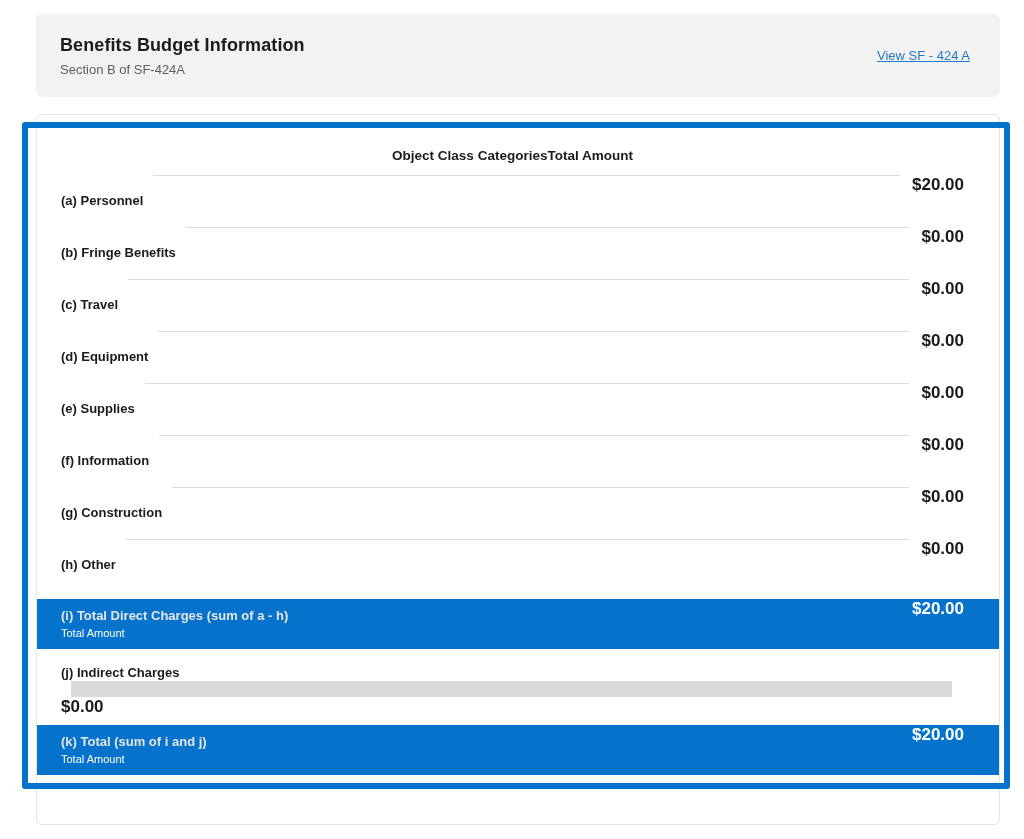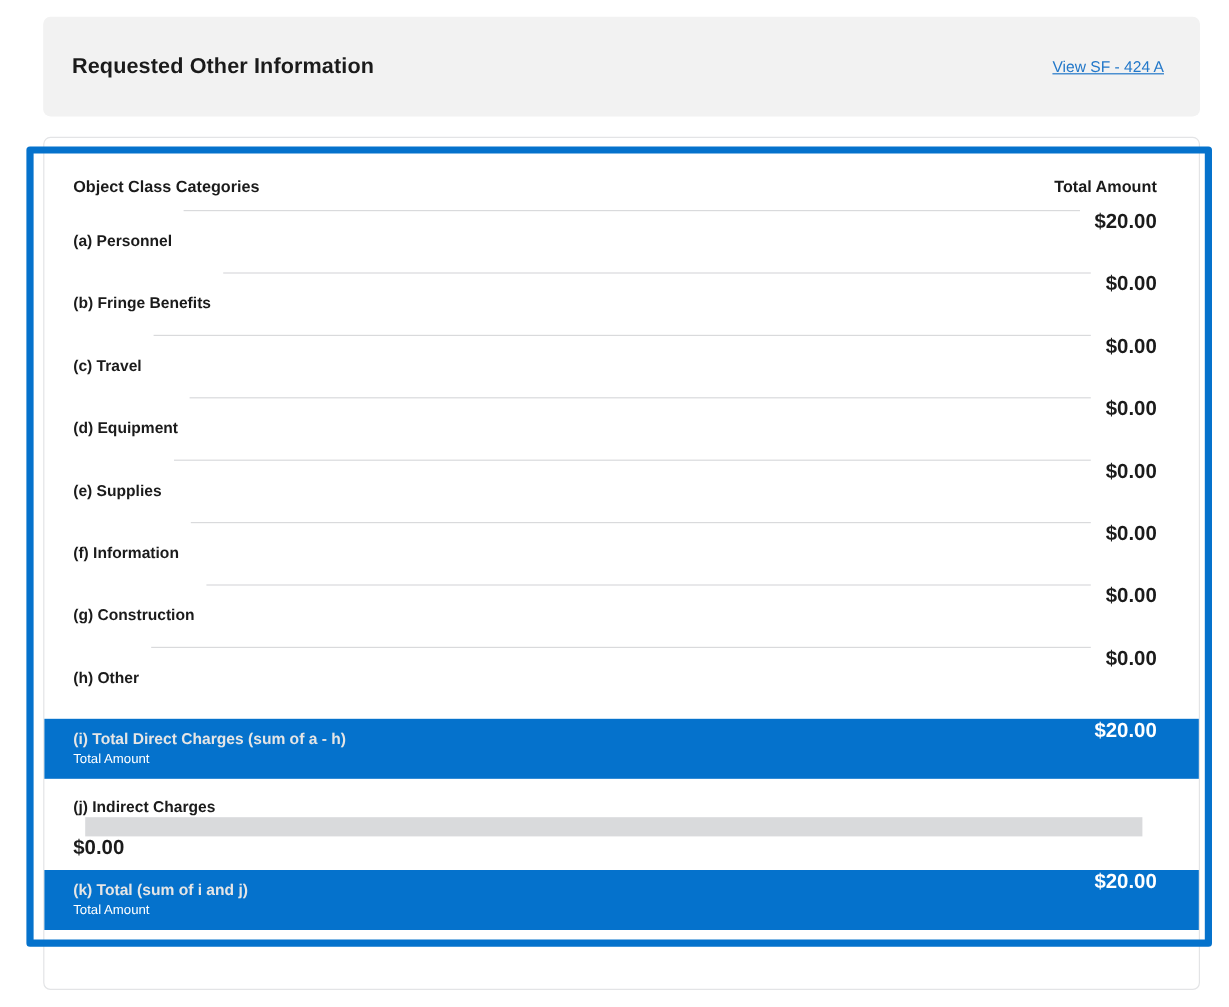--- a/index.html
+++ b/index.html
@@ -27,21 +27,21 @@
   .header-subtitle{font-size:13px;color:var(--subtitle);margin-top:6px;}
   .view-link{font-size:13px;font-weight:400;color:var(--link);text-decoration:underline;cursor:pointer;white-space:nowrap;}
 
   
   .content-card{
     position:absolute;left:36px;top:114px;width:964px;height:711px;
     background:#ffffff;border:1px solid var(--card-border);border-radius:6px;
     padding-top:20px;
   }
   .t-head{
-    display:flex;justify-content:space-between;align-items:center;
+    display:flex;justify-content:center;align-items:center;
     height:40px;padding:0 35px 0 24px;
     font-size:13.5px;font-weight:700;color:var(--text);
   }
 
   .row{display:flex;height:52px;padding:0 35px 0 24px;}
   .row-labels{display:flex;flex-direction:column;justify-content:center;}
   .row-label{font-size:13px;font-weight:700;color:var(--text);white-space:nowrap;line-height:1.25;}
   .row-sublabel{font-size:11px;font-weight:400;color:#ffffff;margin-top:2px;line-height:1.2;}
   .leader{flex:1;height:1px;background:var(--leader);margin:0 12px 0 10px;}
   .row-value{font-size:17px;font-weight:700;color:var(--text);white-space:nowrap;}
@@ -59,21 +59,22 @@
     pointer-events:none;z-index:5;
   }
 </style>
 </head>
 <body>
 
 <div class="page">
 
   <section class="header-card">
     <div class="header-text">
-      <div class="header-title">Requested Other Information</div>
+      <div class="header-title">Benefits Budget Information</div>
+      <div class="header-subtitle">Section B of SF-424A</div>
     </div>
     <a class="view-link" href="#">View SF - 424 A</a>
   </section>
 
   <section class="content-card">
     <div class="t-head">
       <span>Object Class Categories</span>
       <span>Total Amount</span>
     </div>
     <div id="rows">

